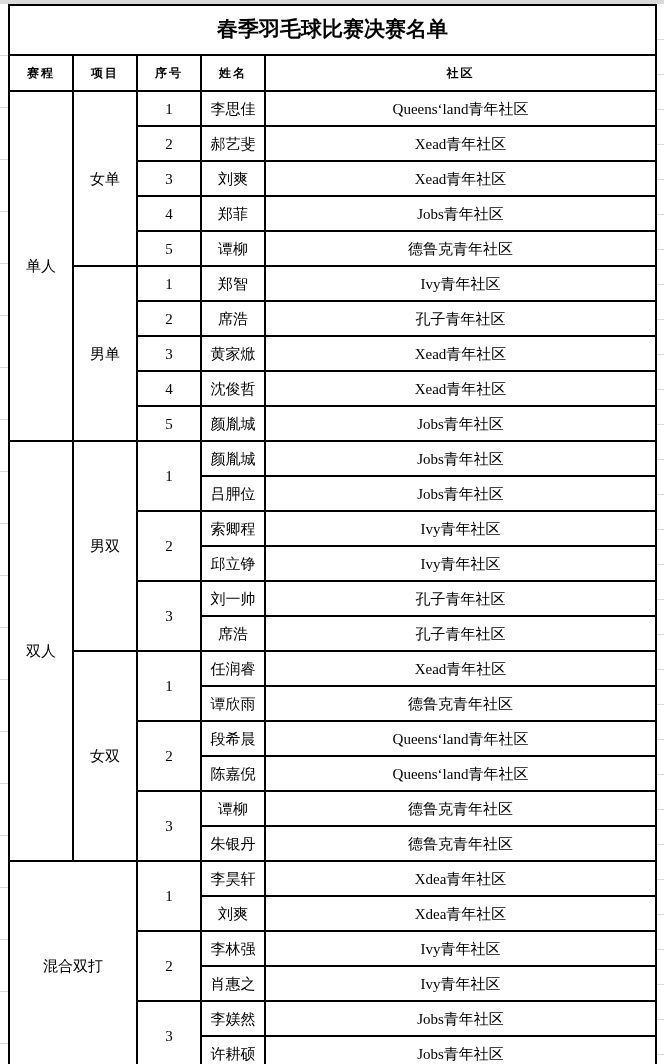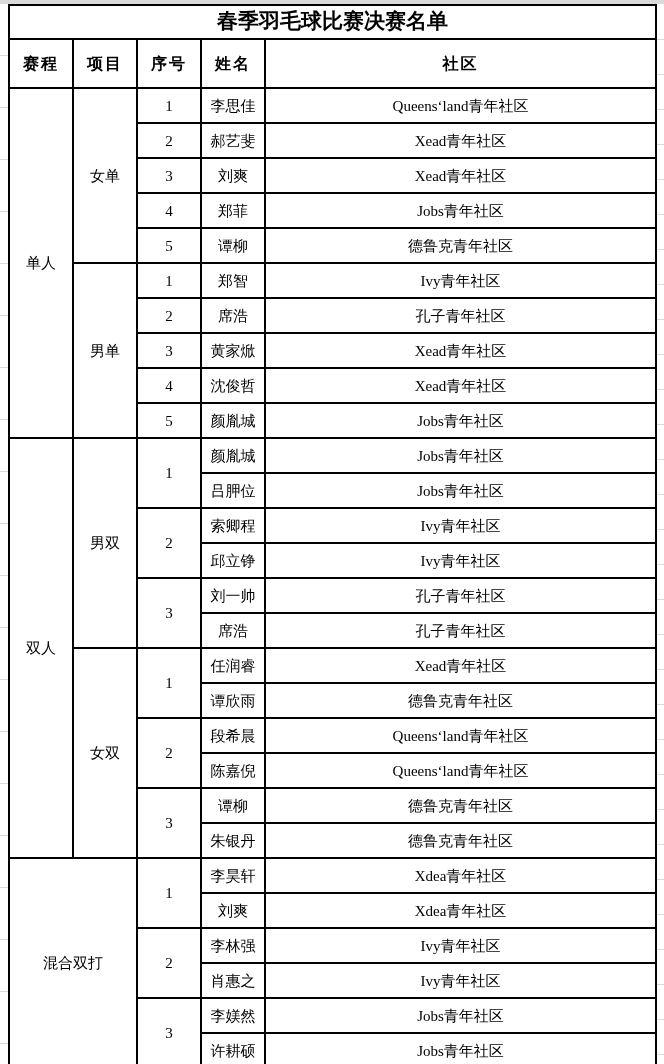--- a/index.html
+++ b/index.html
@@ -50,27 +50,27 @@
   table.roster td {
     border: 2px solid #000000;
     text-align: center;
     vertical-align: middle;
     font-size: 15px;
     line-height: 1.2;
     overflow: hidden;
     white-space: nowrap;
   }
   tr.title-row td {
-    height: 34px;
+    height: 50px;
     font-size: 21px;
     font-weight: bold;
   }
   tr.header-row td {
-    height: 49px;
-    font-size: 16px;
+    height: 36px;
+    font-size: 12px;
     font-weight: bold;
     letter-spacing: 2px;
   }
   tr.data-row { height: 35px; }
 </style>
 </head>
 <body>
 
 <div class="sheet">
   <div class="top-strip"></div>

